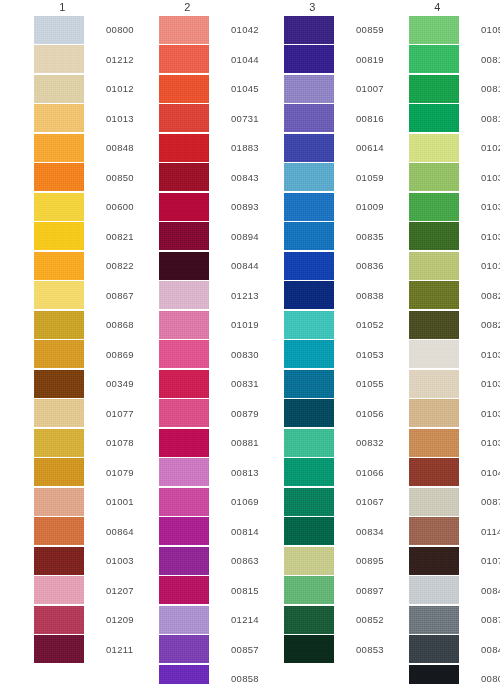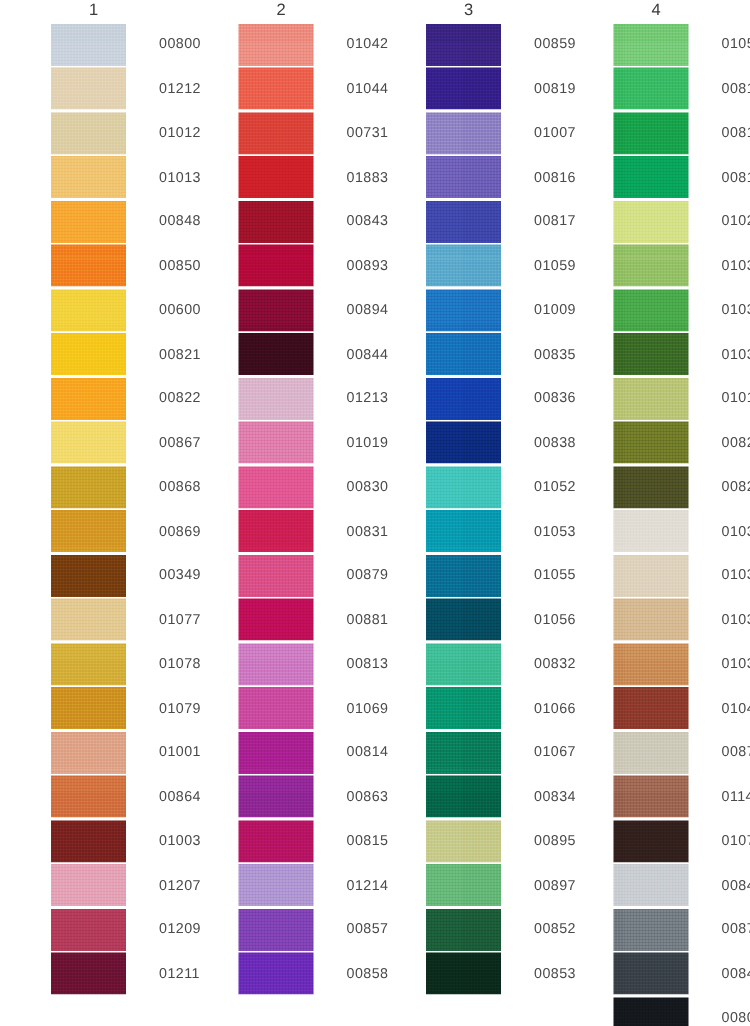--- a/index.html
+++ b/index.html
@@ -192,20 +192,24 @@
       <div class="swatch-list">
         <div class="row">
           <div class="swatch" style="background-color: rgb(236, 138, 126);"></div>
           <div class="code">01042</div>
         </div>
         <div class="row">
           <div class="swatch" style="background-color: rgb(236, 95, 76);"></div>
           <div class="code">01044</div>
         </div>
         <div class="row">
+          <div class="swatch" style="background-color: rgb(233, 82, 47);"></div>
+          <div class="code">01045</div>
+        </div>
+        <div class="row">
           <div class="swatch" style="background-color: rgb(218, 66, 56);"></div>
           <div class="code">00731</div>
         </div>
         <div class="row">
           <div class="swatch" style="background-color: rgb(204, 31, 40);"></div>
           <div class="code">01883</div>
         </div>
         <div class="row">
           <div class="swatch" style="background-color: rgb(155, 18, 41);"></div>
           <div class="code">00843</div>
@@ -294,21 +298,21 @@
         <div class="row">
           <div class="swatch" style="background-color: rgb(143, 131, 196);"></div>
           <div class="code">01007</div>
         </div>
         <div class="row">
           <div class="swatch" style="background-color: rgb(106, 92, 181);"></div>
           <div class="code">00816</div>
         </div>
         <div class="row">
           <div class="swatch" style="background-color: rgb(61, 69, 168);"></div>
-          <div class="code">00817</div>
+          <div class="code">00614</div>
         </div>
         <div class="row">
           <div class="swatch" style="background-color: rgb(91, 169, 203);"></div>
           <div class="code">01059</div>
         </div>
         <div class="row">
           <div class="swatch" style="background-color: rgb(29, 114, 192);"></div>
           <div class="code">01009</div>
         </div>
         <div class="row">

